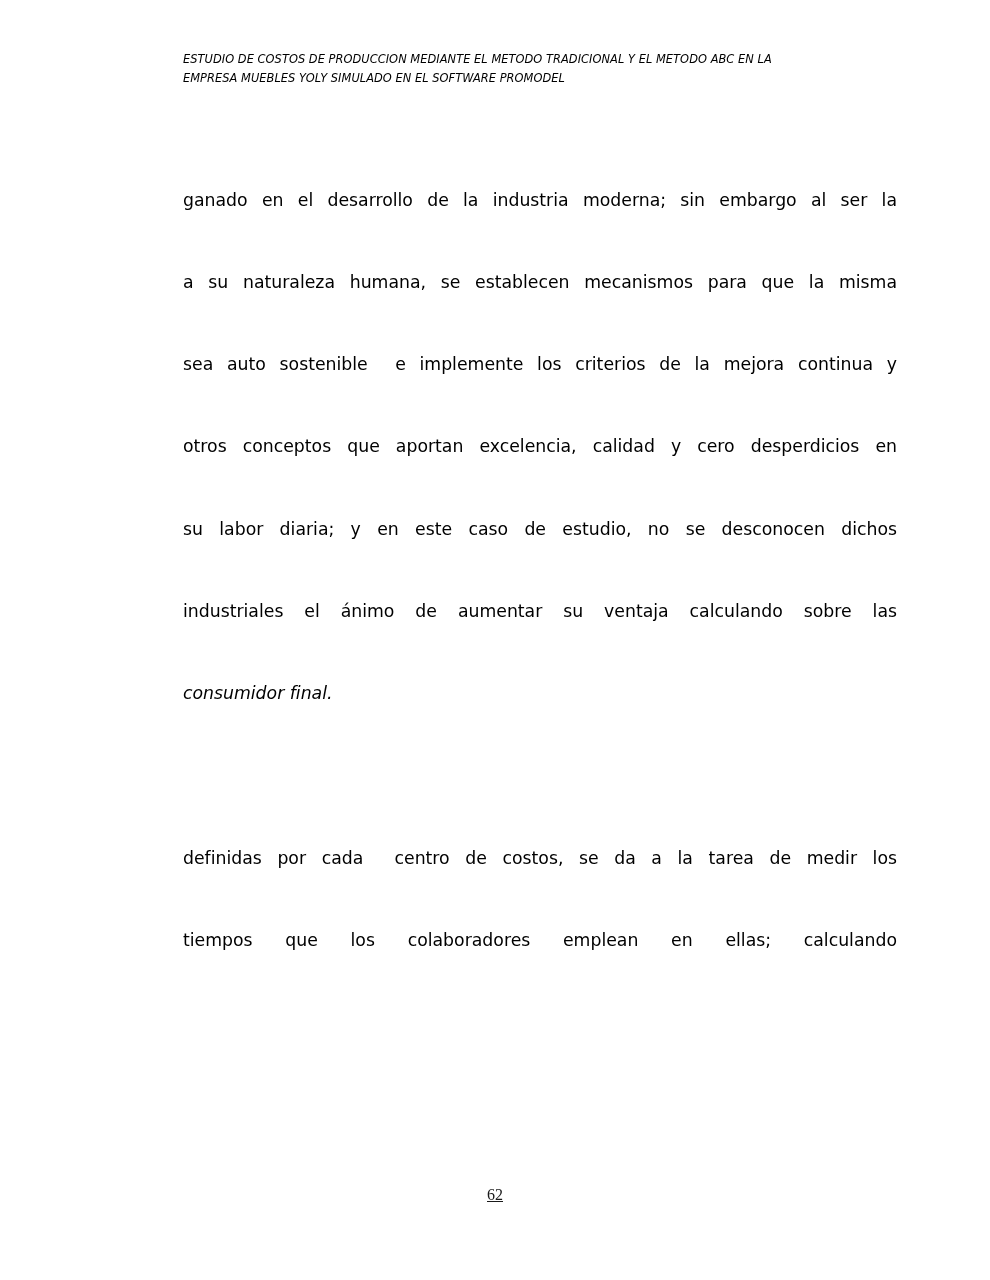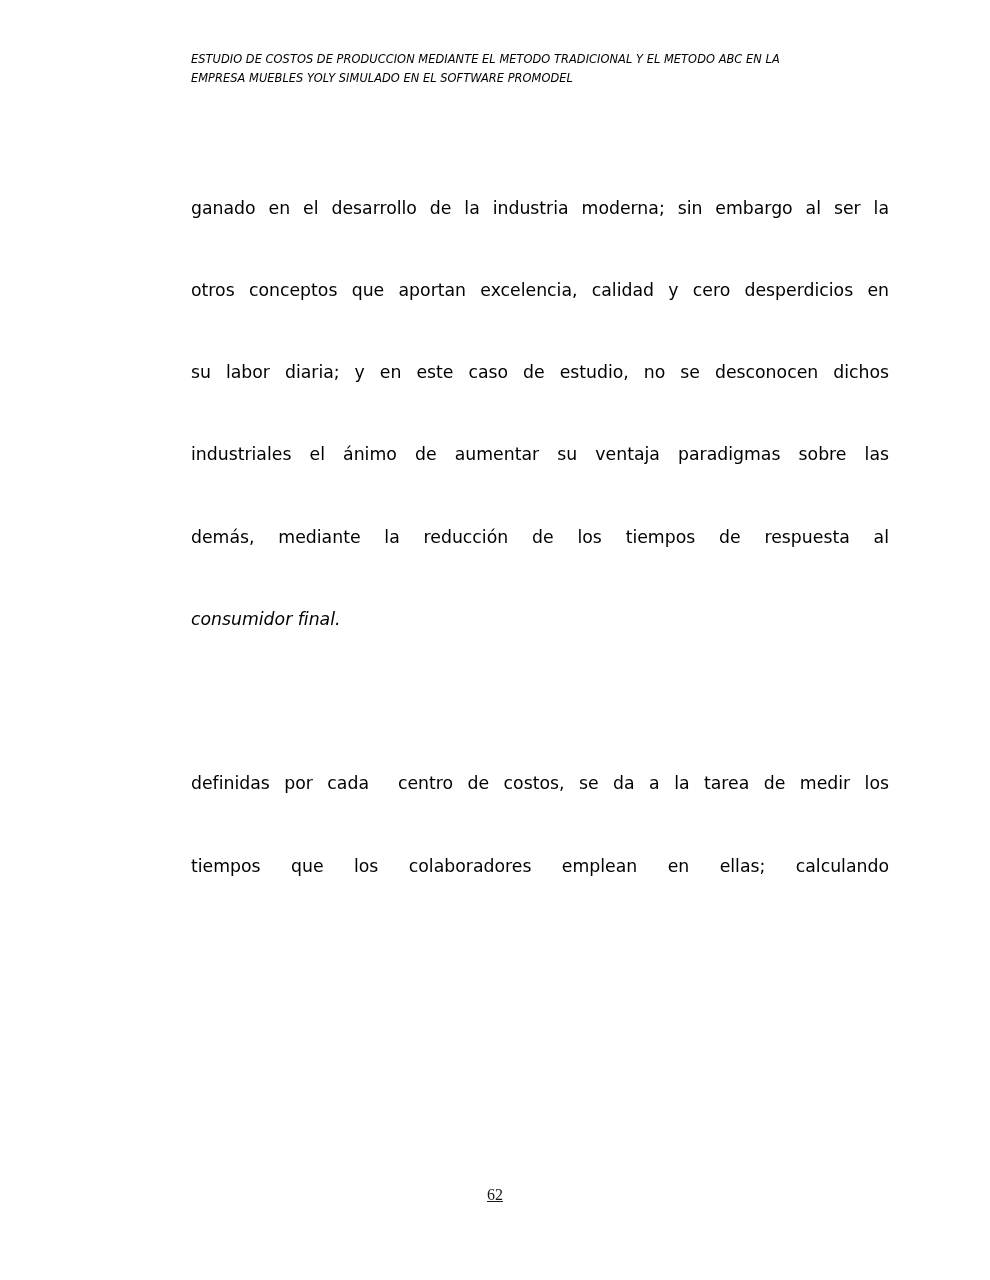--- a/index.html
+++ b/index.html
@@ -32,38 +32,37 @@
     font-style: italic;
     font-size: 11.4px;
     line-height: 18.5px;
     letter-spacing: 0.05px;
     color: #000000;
     text-align: left;
   }
   .running-header .hdr-line {
     display: block;
     white-space: pre;
-    margin-left: 8px;
   }
 
   
   .body-wrap {
     position: absolute;
     left: 183px;
     top: 132px;
     width: 714px;
   }
   .para {
     font-family: "DejaVu Sans", sans-serif;
     font-size: 17.3px;
     line-height: 27.4px;
     color: #000000;
     text-align: justify;
     text-justify: inter-word;
-    margin: 8px;
+    margin: 0;
     white-space: pre-wrap;
     word-spacing: 0px;
   }
   .para + .para {
     margin-top: 27.4px;
   }
   
   .para .ln {
     display: block;
     text-align: justify;
@@ -96,24 +95,25 @@
 
   <div class="running-header">
     <span class="hdr-line">ESTUDIO DE COSTOS DE PRODUCCION MEDIANTE EL METODO TRADICIONAL Y EL METODO ABC EN LA</span>
     <span class="hdr-line">EMPRESA MUEBLES YOLY SIMULADO EN EL SOFTWARE PROMODEL</span>
   </div>
 
   <div class="body-wrap">
 
     <p class="para">
       <span class="ln">ganado en el desarrollo de la industria moderna; sin embargo al ser la</span>
+      <span class="ln">a su naturaleza humana, se establecen mecanismos para que la misma</span>
+      <span class="ln">sea auto sostenible  e implemente los criterios de la mejora continua y</span>
       <span class="ln">otros conceptos que aportan excelencia, calidad y cero desperdicios en</span>
       <span class="ln">su labor diaria; y en este caso de estudio, no se desconocen dichos</span>
-      <span class="ln">industriales el ánimo de aumentar su ventaja paradigmas sobre las</span>
-      <span class="ln">demás, mediante la reducción de los tiempos de respuesta al</span>
+      <span class="ln">industriales el ánimo de aumentar su ventaja calculando sobre las</span>
       <span class="ln last">consumidor final.</span>
     </p>
 
     <p class="para">
       <span class="ln">definidas por cada  centro de costos, se da a la tarea de medir los</span>
       <span class="ln">tiempos que los colaboradores emplean en ellas; calculando</span>
       
       
       
       

